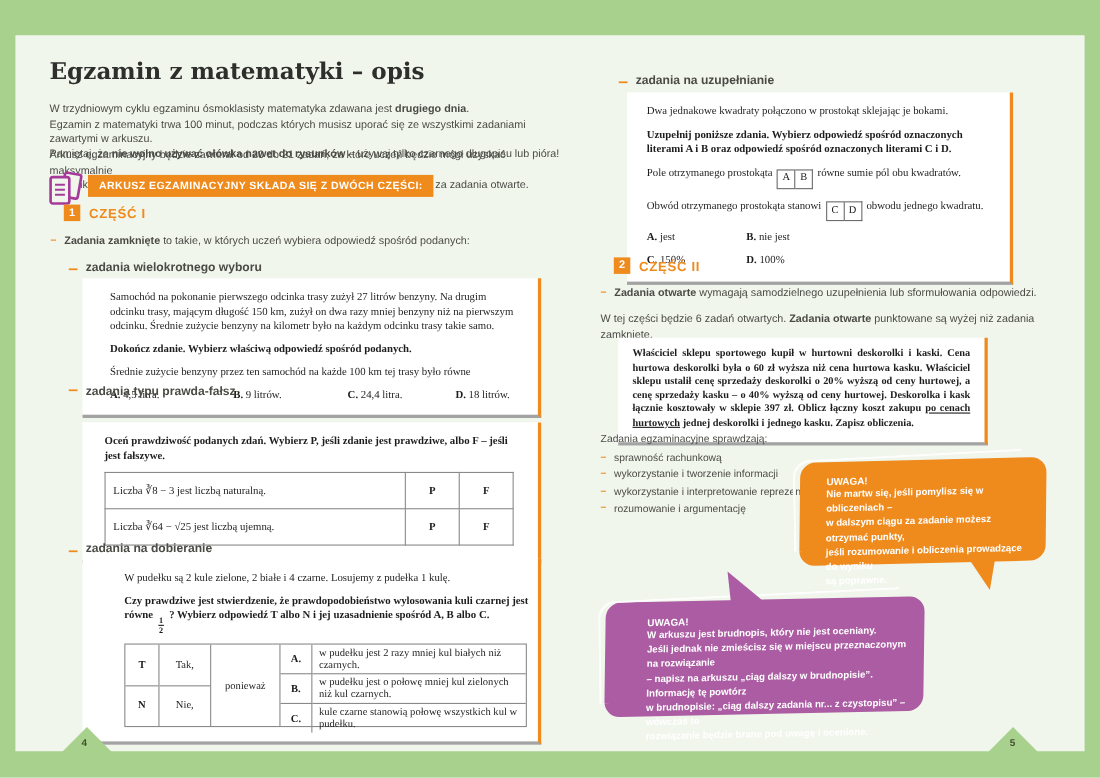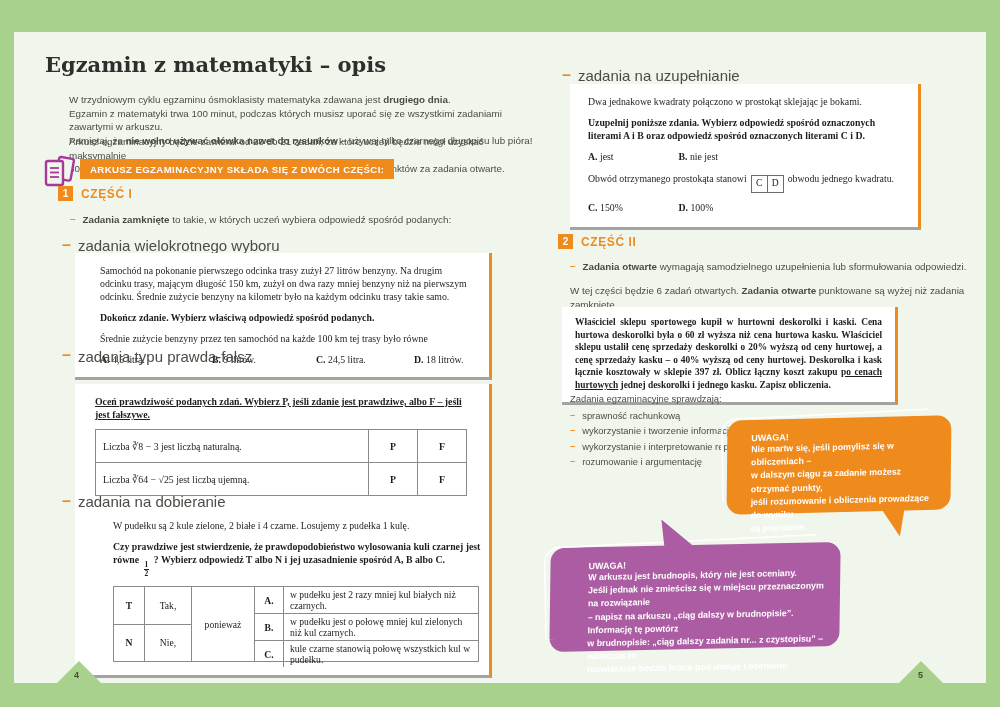--- a/index.html
+++ b/index.html
@@ -7,36 +7,36 @@
   .stage{position:relative;width:1000px;height:707px;background:#f1f6ed;overflow:hidden;}
   .abs{position:absolute;}
   
   .frame{left:0;top:0;width:1000px;height:707px;box-sizing:border-box;
          border-style:solid;border-color:#a7d18c;border-width:32px 14px 24px 14px;
          pointer-events:none;z-index:40;}
   .corner-tri{width:0;height:0;border-left:23px solid transparent;border-right:23px solid transparent;
               border-bottom:23px solid #a7d18c;z-index:41;}
   .page-num{font-size:9px;font-weight:bold;color:#44512f;z-index:42;}
   
-  .sans{font-size:9.8px;line-height:13.5px;color:#4b4b46;margin-left:24px;}
+  .sans{font-size:9.8px;line-height:13.5px;color:#4b4b46;}
   .serif{font-family:"Liberation Serif",serif;font-size:9.8px;line-height:13px;color:#1d1d1d;}
   .b{font-weight:bold;}
   .title{font-family:"DejaVu Serif",serif;font-weight:bold;font-size:21px;color:#2e2e2c;letter-spacing:0;}
   
   .banner{background:#ef8a1d;color:#fff;font-weight:bold;font-size:9.6px;letter-spacing:.4px;
           padding:5px 10px 4px 10px;display:inline-block;}
   .part-head{display:flex;align-items:center;gap:8px;}
   .part-num{width:15px;height:15px;background:#ef8a1d;color:#fff;font-weight:bold;font-size:10px;
             display:flex;align-items:center;justify-content:center;}
   .part-label{color:#ef8a1d;font-weight:bold;font-size:12px;letter-spacing:.6px;}
   
   .bullet{display:flex;gap:7px;}
   .dash{color:#ef8a1d;font-weight:bold;flex:0 0 auto;position:relative;top:-1px;}
   .dash::before{content:"–";}
-  .sub-head{font-weight:normal;color:#4b4b46;font-size:15px;}
+  .sub-head{font-weight:bold;color:#4b4b46;font-size:11px;}
   
   .task-box{background:#fff;border-right:3px solid #ef8a1d;border-bottom:3px solid #a3a3a3;
             box-sizing:border-box;} .mt8{margin-top:8px;} .mt9{margin-top:9px;}
   .just{text-align:justify;}
   .u{text-decoration:underline;}
   
   .opts{display:flex;}
   .opt{white-space:nowrap;}
   
   table.tf{border-collapse:collapse;width:100%;}
@@ -126,31 +126,31 @@
     <span class="dash"></span>
     <span class="sub-head">zadania wielokrotnego wyboru</span>
   </div>
   <div class="abs task-box" style="left:75px;top:253px;width:417px;padding:11px 18px 11px 25px;">
     <div class="serif" style="width:374px;">Samochód na pokonanie pierwszego odcinka trasy zużył 27 litrów benzyny. Na drugim odcinku trasy, mającym długość 150 km, zużył on dwa razy mniej benzyny niż na pierwszym odcinku. Średnie zużycie benzyny na kilometr było na każdym odcinku trasy takie samo.</div>
     <div class="serif b mt8">Dokończ zdanie. Wybierz właściwą odpowiedź spośród podanych.</div>
     <div class="serif mt8">Średnie zużycie benzyny przez ten samochód na każde 100 km tej trasy było równe</div>
     <div class="opts serif mt8">
       <span class="opt" style="width:112px;"><span class="b">A.</span> <span>4,5 litra.</span></span>
       <span class="opt" style="width:104px;"><span class="b">B.</span> <span>9 litrów.</span></span>
-      <span class="opt" style="width:98px;"><span class="b">C.</span> <span>24,5 litra.</span></span>
+      <span class="opt" style="width:98px;"><span class="b">C.</span> <span>24,4 litra.</span></span>
       <span class="opt"><span class="b">D.</span> <span>18 litrów.</span></span>
     </div>
   </div>
 
   <div class="abs bullet" style="left:62px;top:347px;align-items:center;">
     <span class="dash"></span>
     <span class="sub-head">zadania typu prawda-fałsz</span>
   </div>
   <div class="abs task-box" style="left:75px;top:384px;width:417px;padding:11px 18px 13px 20px;">
-    <div class="serif b" style="width:368px;text-decoration:underline;">Oceń prawdziwość podanych zdań. Wybierz P, jeśli zdanie jest prawdziwe, albo F – jeśli jest fałszywe.</div>
+    <div class="serif b" style="width:368px;">Oceń prawdziwość podanych zdań. Wybierz P, jeśli zdanie jest prawdziwe, albo F – jeśli jest fałszywe.</div>
     <table class="tf mt8" style="width:372px;">
       <tbody>
           <tr>
         <td>Liczba ∛8 − 3 jest liczbą naturalną.</td>
         <td class="pf">P</td>
         <td class="pf">F</td>
       </tr>
       <tr>
         <td>Liczba ∛64 − √25 jest liczbą ujemną.</td>
         <td class="pf">P</td>
@@ -199,29 +199,35 @@
     </div>
   </div>
 
   <div class="abs bullet" style="left:562px;top:67px;">
     <span class="dash"></span>
     <span class="sub-head">zadania na uzupełnianie</span>
   </div>
   <div class="abs task-box" style="left:570px;top:84px;width:351px;padding:11px 14px 13px 18px;">
     <div class="serif">Dwa jednakowe kwadraty połączono w prostokąt sklejając je bokami.</div>
     <div class="serif b mt8" style="width:312px;">Uzupełnij poniższe zdania. Wybierz odpowiedź spośród oznaczonych literami A i B oraz odpowiedź spośród oznaczonych literami C i D.</div>
-    <div class="serif mt8">
-      <span style="display:inline-block;width:88px;"><span class="b">A.</span> <span>jest</span></span>
-      <span><span class="b">B.</span> <span>nie jest</span></span>
+    <div class="serif mt9">
+      <span>Pole otrzymanego prostokąta</span><span class="lbox-pair">
+          <span class="lbox">A</span>
+          <span class="lbox">B</span>
+        </span><span>równe sumie pól obu kwadratów.</span>
     </div>
     <div class="serif mt9">
       <span>Obwód otrzymanego prostokąta stanowi</span><span class="lbox-pair">
           <span class="lbox">C</span>
           <span class="lbox">D</span>
         </span><span>obwodu jednego kwadratu.</span>
+    </div>
+    <div class="serif mt8">
+      <span style="display:inline-block;width:88px;"><span class="b">A.</span> <span>jest</span></span>
+      <span><span class="b">B.</span> <span>nie jest</span></span>
     </div>
     <div class="serif mt8">
       <span style="display:inline-block;width:88px;"><span class="b">C.</span> <span>150%</span></span>
       <span><span class="b">D.</span> <span>100%</span></span>
     </div>
   </div>
 
   <div class="abs part-head" style="left:558px;top:234px;">
     <span class="part-num">2</span>
     <span class="part-label">CZĘŚĆ II</span>

